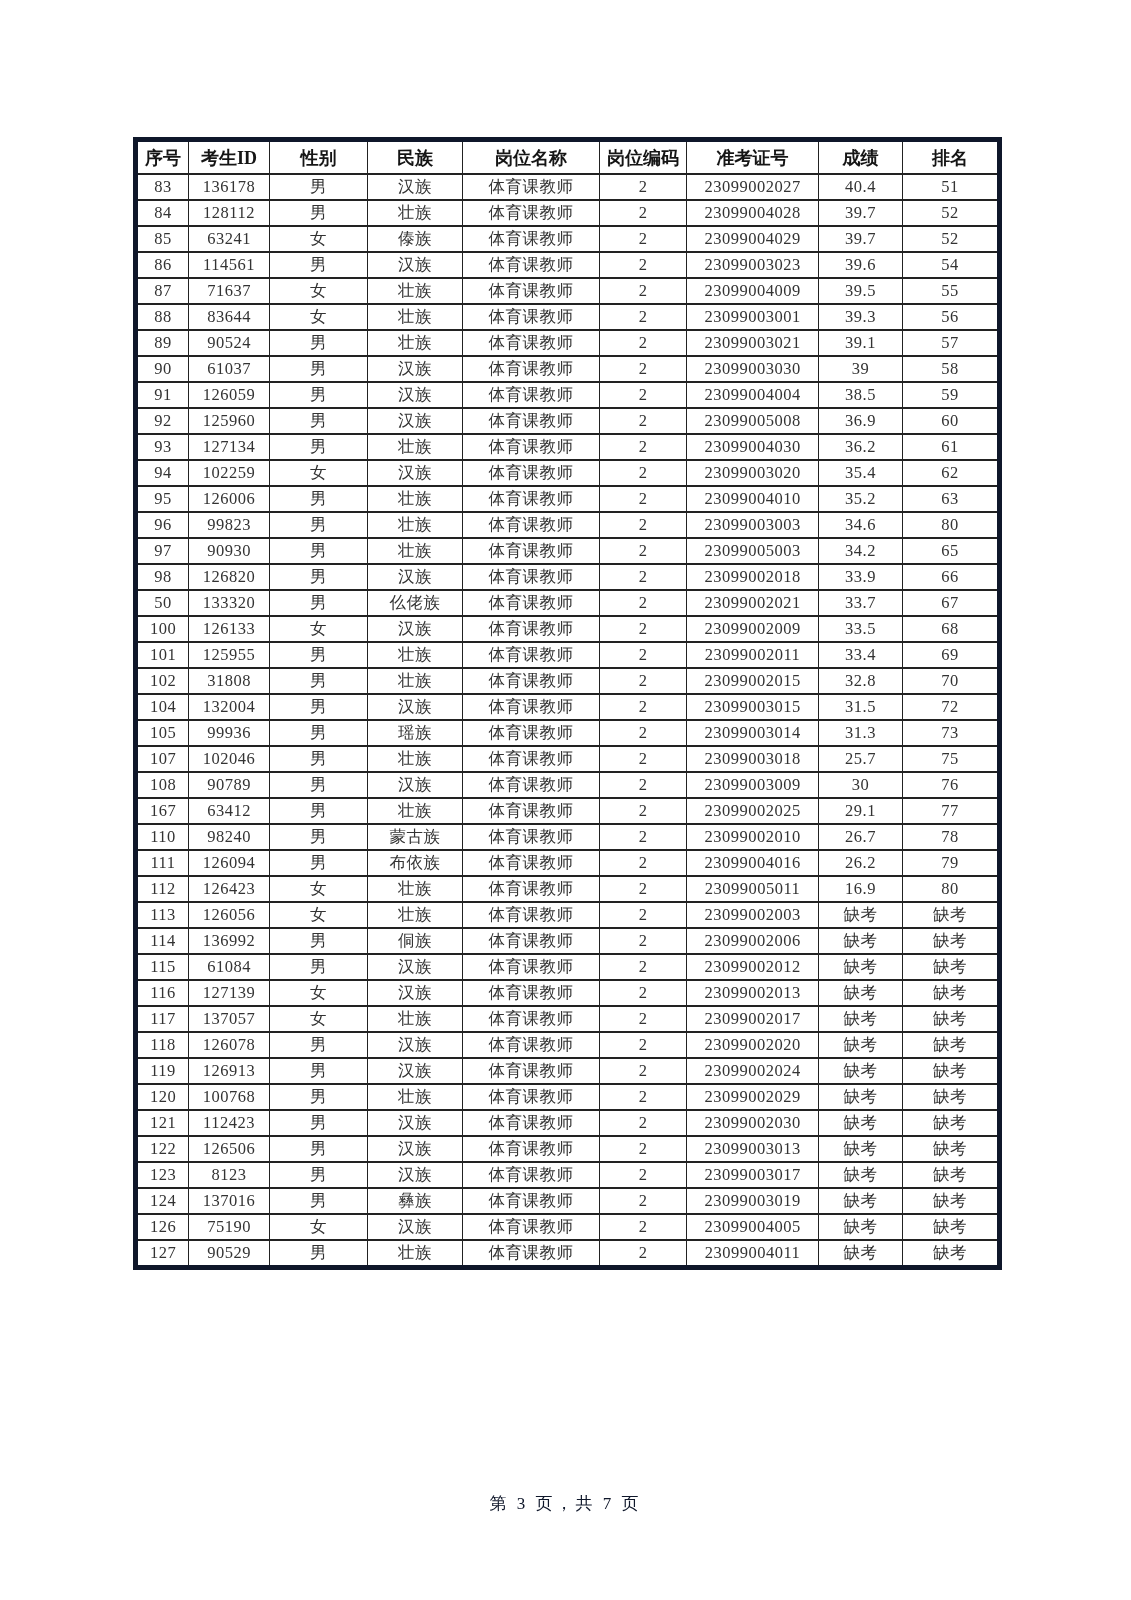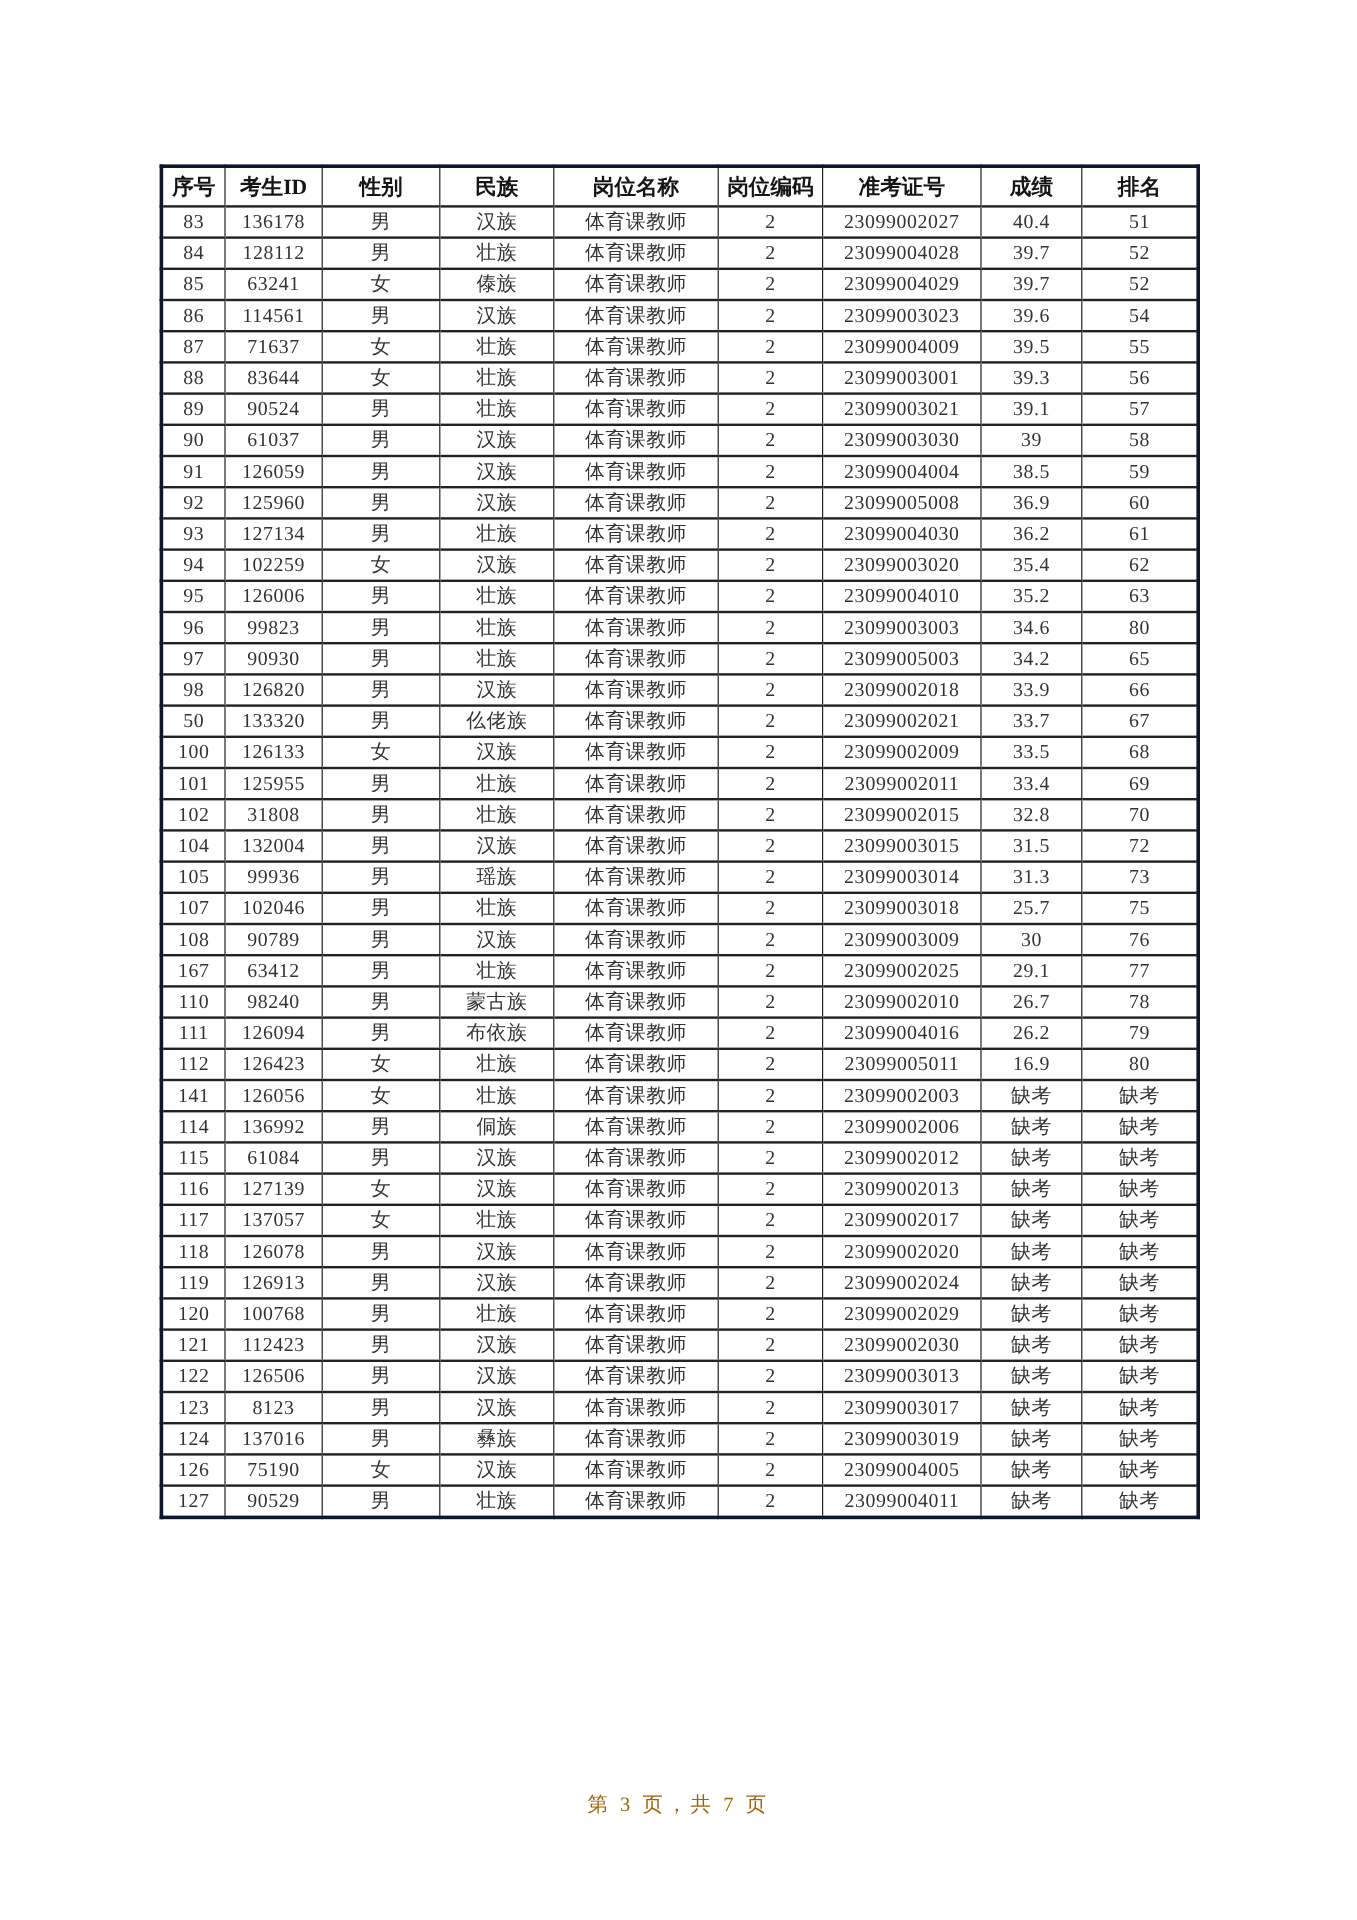--- a/index.html
+++ b/index.html
@@ -16,21 +16,21 @@
     color: #2b2b2b;
     overflow: hidden;
   }
   table.results {
     position: absolute;
     top: 137px;
     left: 133px;
     width: 864px;
     border-collapse: collapse;
     table-layout: fixed;
-    border: 3px solid #0f172a;
+    border: 5px solid #0f172a;
   }
   table.results th,
   table.results td {
     border: 1.6px solid #222222;
     border-top-width: 2.2px;
     border-bottom-width: 2.2px;
     text-align: center;
     vertical-align: middle;
     padding: 0 2px;
     white-space: nowrap;
@@ -48,21 +48,21 @@
     color: #333333;
     letter-spacing: 0.5px;
   }
   .page-footer {
     position: absolute;
     top: 1492px;
     left: 0;
     width: 100%;
     text-align: center;
     font-size: 17px;
-    color: #a16207;
+    color: #0f172a;
     letter-spacing: 3px;
   }
 </style>
 </head>
 <body>
 
 <div class="page">
 
   <table class="results">
     <colgroup>
@@ -392,21 +392,21 @@
           <td>126423</td>
           <td>女</td>
           <td>壮族</td>
           <td>体育课教师</td>
           <td>2</td>
           <td>23099005011</td>
           <td>16.9</td>
           <td>80</td>
         </tr>
         <tr>
-          <td>141</td>
+          <td>113</td>
           <td>126056</td>
           <td>女</td>
           <td>壮族</td>
           <td>体育课教师</td>
           <td>2</td>
           <td>23099002003</td>
           <td>缺考</td>
           <td>缺考</td>
         </tr>
         <tr>

